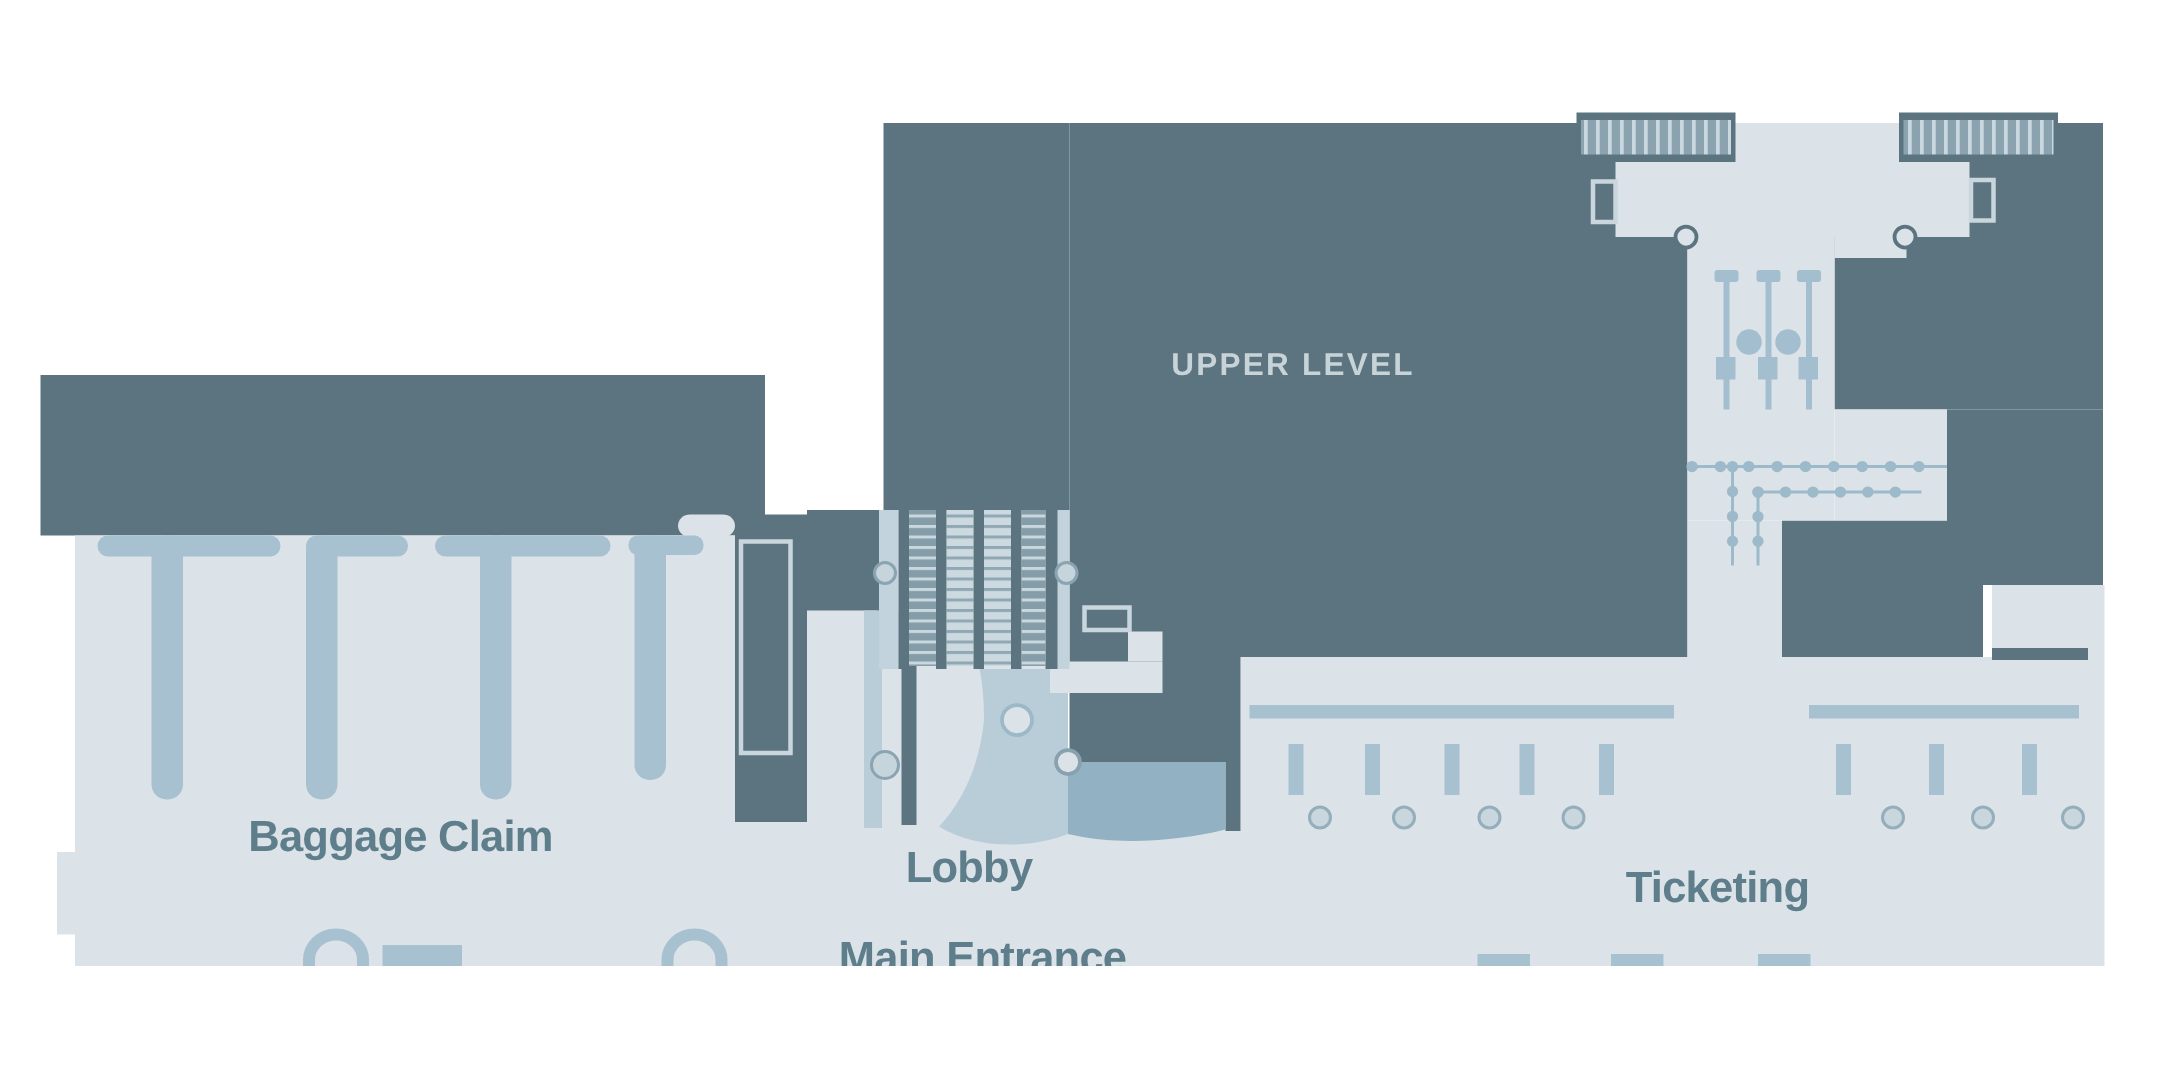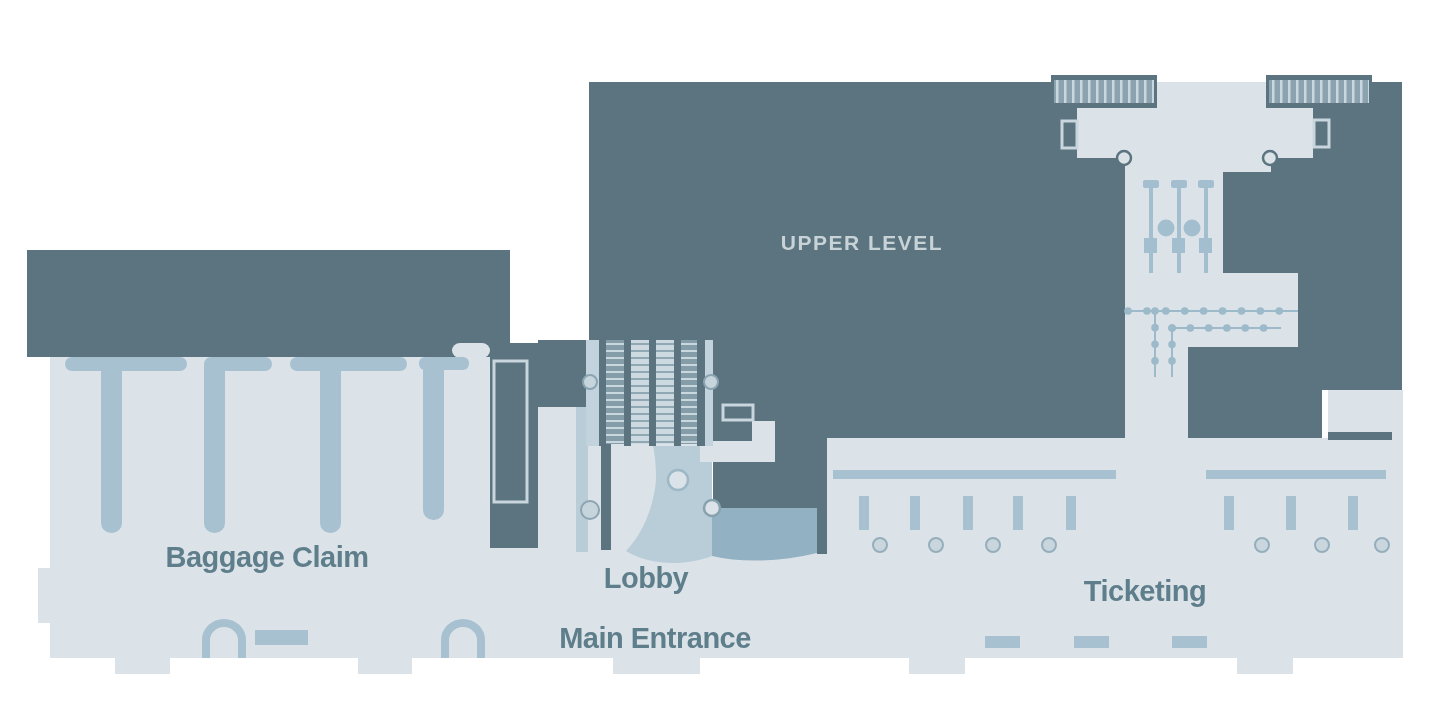--- a/index.html
+++ b/index.html
@@ -1,16 +1,16 @@
 <!DOCTYPE html>
 <html><head>
 <meta charset="utf-8">
 <style>
   html,body{margin:0;padding:0;background:#ffffff;}
-  .stage{position:relative;width:1440px;height:720px;background:#fde047;overflow:hidden;
+  .stage{position:relative;width:1440px;height:644px;background:#fde047;overflow:hidden;
          font-family:"Liberation Sans", sans-serif;text-align:right;}
   svg{position:absolute;left:0;top:0;}
   text{font-family:"Liberation Sans", sans-serif;font-weight:bold;}
   .area-label{font-size:29px;letter-spacing:-0.5px;}
   .upper-label{font-size:21px;letter-spacing:1.5px;}
 </style>
 </head>
 <body>
 
 <div class="stage">

